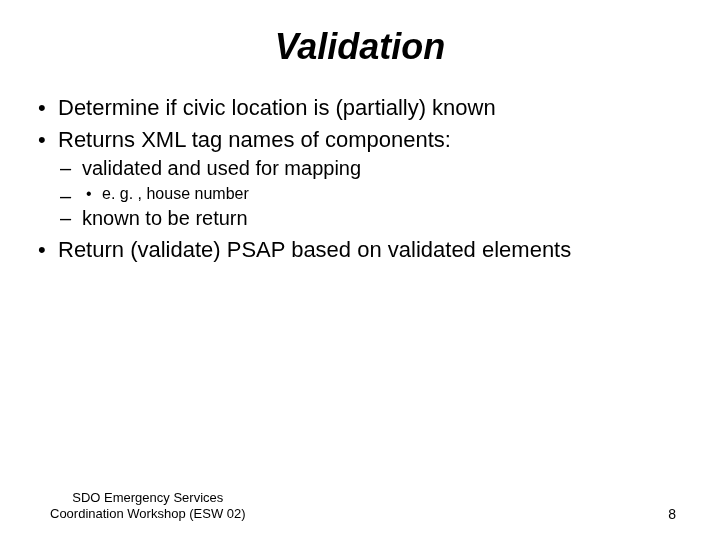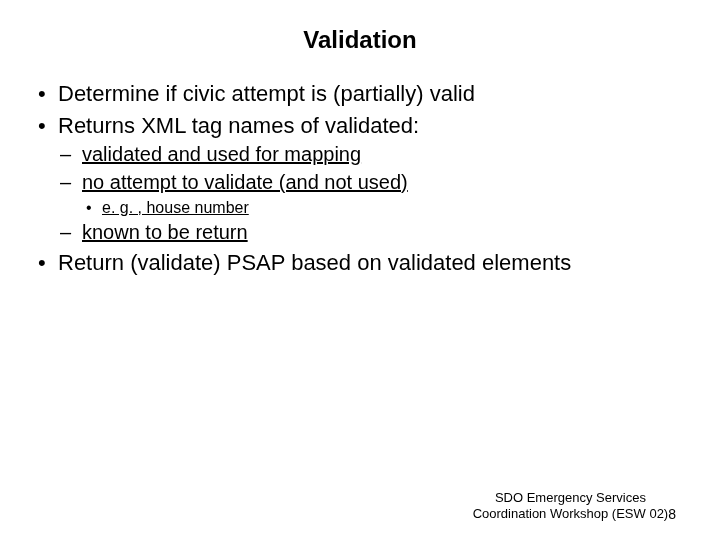--- a/index.html
+++ b/index.html
@@ -1,43 +1,43 @@
 <!DOCTYPE html>
 <html><head>
 <meta charset="utf-8">
 <style>
   * { margin: 0; padding: 0; box-sizing: border-box; }
   html, body { width: 720px; height: 540px; background: #fff; font-family: Arial, Helvetica, sans-serif; color: #000; }
   .slide { width: 720px; height: 540px; position: relative; padding: 20px 38px 0 38px; }
-  .title { font-size: 24px; text-align: center; margin-top: 6px; margin-bottom: 26px; }
+  .title { font-size: 36px; text-align: center; margin-top: 6px; margin-bottom: 26px; font-style: italic; }
   ul { list-style: none; }
   .lvl1 > li { font-size: 22px; line-height: 1.28; padding-left: 20px; position: relative; margin-bottom: 4px; }
   .lvl1 > li::before { content: "•"; position: absolute; left: 0; top: 0; }
   .lvl2 { margin-top: 2px; }
-  .lvl2 > li { font-size: 20px; line-height: 1.28; padding-left: 24px; position: relative; margin-bottom: 2px; text-decoration: underline; }
+  .lvl2 > li { font-size: 20px; line-height: 1.28; padding-left: 24px; position: relative; margin-bottom: 2px; }
   .lvl2 > li::before { content: "–"; position: absolute; left: 2px; top: 0; }
   .lvl3 { margin-top: 2px; }
   .lvl3 > li { font-size: 16px; line-height: 1.25; padding-left: 20px; position: relative; margin-bottom: 2px; }
   .lvl3 > li::before { content: "•"; position: absolute; left: 4px; top: 0; }
-  .footer { position: absolute; bottom: 18px; left: 0; width: 100%; padding: 0 44px 0 50px; display: flex; justify-content: flex-end; align-items: flex-end; font-size: 13px; }
+  .footer { position: absolute; bottom: 18px; left: 0; width: 100%; padding: 0 44px 0 50px; display: flex; justify-content: space-between; align-items: flex-end; font-size: 13px; }
   .footer-left { text-align: center; line-height: 1.25; }
   .footer-right { font-size: 14px; }
 </style>
 </head>
 <body>
 
 <div class="slide">
   <h1 class="title">Validation</h1>
 
   <ul class="lvl1">
-    <li><span>Determine if civic attempt is (partially) valid</span></li>
-    <li><span>Returns XML tag names of validated:</span>
+    <li><span>Determine if civic location is (partially) known</span></li>
+    <li><span>Returns XML tag names of components:</span>
       <ul class="lvl2">
         <li><span>validated and used for mapping</span></li>
-        <li><span>no attempt to validate (and not used)</span>
+        <li>
           <ul class="lvl3">
             <li><span>e. g. , house number</span></li>
           </ul>
         </li>
         <li><span>known to be return</span></li>
       </ul>
     </li>
     <li><span>Return (validate) PSAP based on validated elements</span></li>
   </ul>
 

